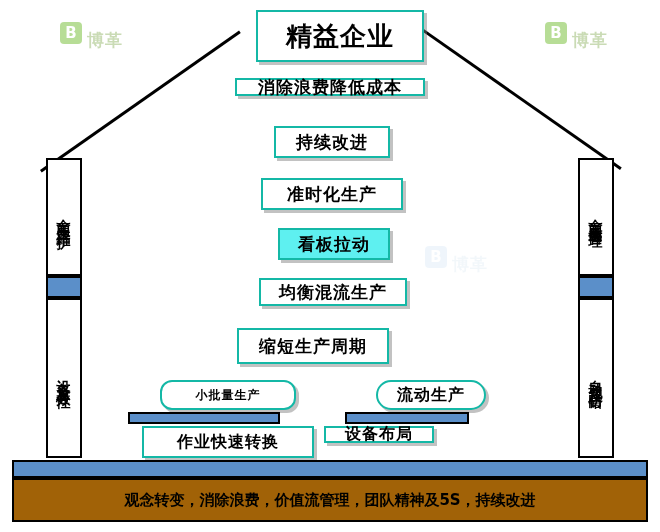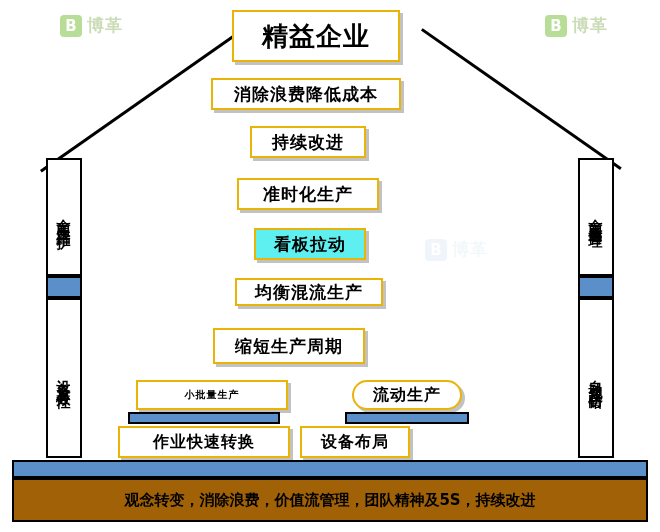--- a/index.html
+++ b/index.html
@@ -9,32 +9,33 @@
     font-family:"DejaVu Sans","Liberation Sans",sans-serif;
   }
   #stage{position:absolute;left:0;top:0;width:660px;height:532px;}
 
   
   .wm{position:absolute;display:flex;align-items:center;gap:5px;opacity:.55;}
   .wm .mark{
     width:22px;height:22px;border-radius:4px;background:#7dc242;
     color:#fff;font-weight:bold;font-size:15px;line-height:22px;text-align:center;
   }
-  .wm .wtext{color:#9fbf7a;font-size:17px;font-weight:bold;letter-spacing:1px;}
+  .wm .wtext{color:#9fbf7a;font-size:17px;font-weight:bold;letter-spacing:1px;margin-top:15px;}
   .wm.faint{opacity:.22;}
   .wm.faint .mark{background:#b9d6ef;}
   .wm.faint .wtext{color:#c7dcec;}
 
   
   .box{
     position:absolute;box-sizing:border-box;
-    background:#ffffff;border:2px solid #eab308;
+    background:#ffffff;border:2px solid #14b8a6;
     display:flex;align-items:center;justify-content:center;
     font-weight:bold;color:#000;
     letter-spacing:1px;
+    margin-left:24px;
   }
   .box.sh{box-shadow:3px 3px 0 rgba(120,120,120,.45);}
 
   
   .roofline{position:absolute;background:#000;transform-origin:0 0;height:3px;}
 
   
   .pillar{
     position:absolute;box-sizing:border-box;background:#fff;border:2px solid #000;
     display:flex;align-items:center;justify-content:center;
@@ -68,37 +69,37 @@
   <div class="wm faint" style="left:425px;top:238px;">
     <div class="mark">B</div>
     <div class="wtext">博革</div>
   </div>
 
   <div class="roofline" style="left:40px;top:170px;width:243px;transform:rotate(-35deg);"></div>
   <div class="roofline" style="left:620px;top:170px;width:243px;transform:rotate(215deg);"></div>
 
   <div class="box sh title" style="left:232px;top:10px;width:168px;height:52px;">精益企业</div>
 
-  <div class="box sh" style="left:211px;top:78px;width:190px;height:32px;font-size:17px;">消除浪费降低成本</div>
+  <div class="box sh" style="left:211px;top:78px;width:190px;height:18px;font-size:17px;">消除浪费降低成本</div>
   <div class="box sh" style="left:250px;top:126px;width:116px;height:32px;font-size:17px;">持续改进</div>
   <div class="box sh kanban" style="left:254px;top:228px;width:112px;height:32px;font-size:17px;">看板拉动</div>
 
   <div class="box sh" style="left:237px;top:178px;width:142px;height:32px;font-size:17px;">准时化生产</div>
 
   <div class="box sh" style="left:235px;top:278px;width:148px;height:28px;font-size:17px;">均衡混流生产</div>
   <div class="box sh" style="left:213px;top:328px;width:152px;height:36px;font-size:17px;">缩短生产周期</div>
 
-  <div class="box sh" style="left:136px;top:380px;width:152px;height:30px;font-size:10px;">小批量生产</div>
+  <div class="box sh" style="left:136px;top:380px;width:136px;height:30px;font-size:12px;border-radius:12px;">小批量生产</div>
   <div class="box sh" style="left:352px;top:380px;width:110px;height:30px;font-size:16px;border-radius:15px;">流动生产</div>
 
   <div class="blue" style="left:128px;top:412px;width:152px;height:12px;"></div>
   <div class="blue" style="left:345px;top:412px;width:124px;height:12px;"></div>
 
   <div class="box sh" style="left:118px;top:426px;width:172px;height:32px;font-size:16px;">作业快速转换</div>
-  <div class="box sh" style="left:300px;top:426px;width:110px;height:32px;font-size:16px;">设备布局</div>
+  <div class="box sh" style="left:300px;top:426px;width:110px;height:17px;font-size:16px;">设备布局</div>
 
   <div class="pillar" style="left:46px;top:158px;width:36px;height:118px;">
     <span class="vtext">全面生产维护</span>
   </div>
   <div class="blue" style="left:46px;top:276px;width:36px;height:22px;"></div>
   <div class="pillar" style="left:46px;top:298px;width:36px;height:160px;">
     <span class="vtext">设备总有效性</span>
   </div>
 
   <div class="pillar" style="left:578px;top:158px;width:36px;height:118px;">

